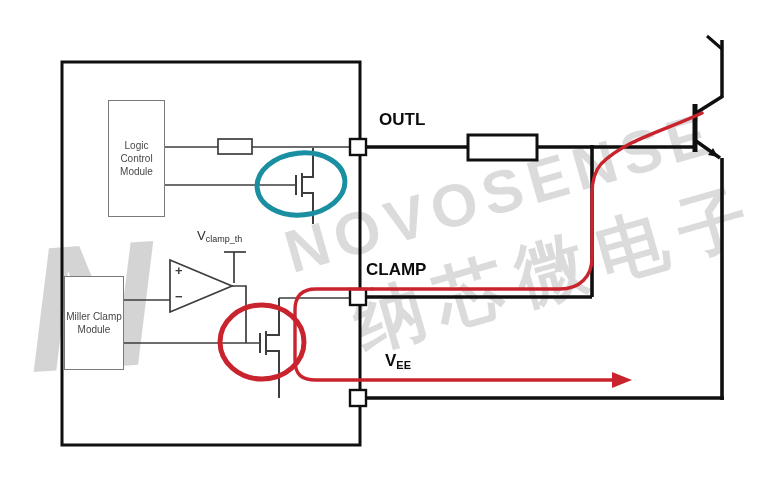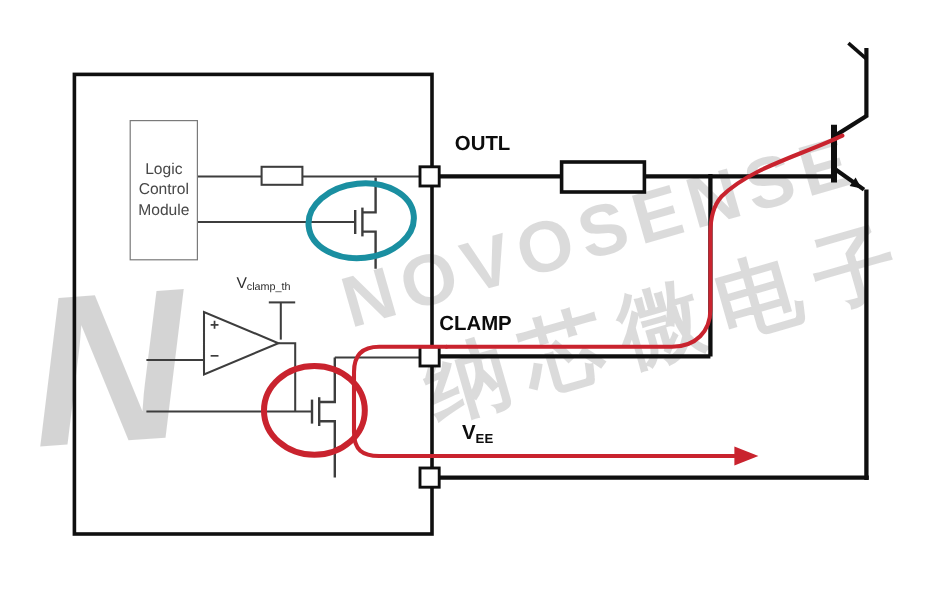--- a/index.html
+++ b/index.html
@@ -10,21 +10,21 @@
   
   .wm{position:absolute;z-index:1;color:rgba(0,0,0,0.14);font-weight:bold;white-space:nowrap;pointer-events:none;}
   .wm-brand{left:278px;top:158px;font-size:60px;letter-spacing:7px;transform:rotate(-16deg);}
   .wm-cn{left:348px;top:222px;font-size:70px;letter-spacing:14px;transform:rotate(-16deg);}
   .wm-logo{left:26px;top:218px;font-size:178px;font-style:italic;color:rgba(0,0,0,0.17);transform:rotate(-4deg);line-height:1;}
   
   .wires{position:absolute;left:0;top:0;z-index:2;}
   
   .module-box{
     position:absolute;z-index:3;background:#ffffff;border:1.5px solid #7a7a7a;color:#474747;
-    font-size:13px;line-height:1.3;display:flex;align-items:center;justify-content:center;text-align:center;
+    font-size:10px;line-height:1.3;display:flex;align-items:center;justify-content:center;text-align:center;
   }
   .box-logic{left:108px;top:100px;width:55px;height:115px;}
   .box-miller{left:64px;top:276px;width:58px;height:92px;}
   .pin-label{position:absolute;z-index:3;font-weight:bold;font-size:17px;color:#0c0c0c;white-space:nowrap;}
   .lbl-outl{left:379px;top:110px;}
   .lbl-clamp{left:366px;top:260px;text-align:center;}
   .lbl-vee{left:371px;top:351px;margin-left:14px;}
   .sub{font-size:11px;vertical-align:-3px;font-weight:bold;}
   .vth{position:absolute;z-index:3;left:197px;top:228px;font-size:13px;color:#2e2e2e;font-weight:normal;}
   .vth .sub2{font-size:9px;vertical-align:-2px;margin-top:40px;}
@@ -106,20 +106,23 @@
     <g fill="none" stroke="#c9232e" stroke-width="3.4" stroke-linecap="round" stroke-linejoin="round">
       <path d="M 702 113 C 666 130, 625 140, 601 164 C 594 172, 592 182, 592 194 L 592 258 C 592 276, 580 289, 560 289 L 372 289" stroke="#c9232e"></path>
       <path d="M 372 289 L 316 289 C 300 289, 295 298, 295 310 L 295 360 C 295 375, 302 380, 316 380 L 612 380" stroke="#c9232e"></path>
     </g>
     <polygon points="612,372 632,380 612,388" fill="#c9232e"></polygon>
   </svg>
 
   <div class="module-box box-logic">
     <span>Logic Control Module</span>
   </div>
+  <div class="module-box box-miller">
+    <span>Miller Clamp Module</span>
+  </div>
 
   <div class="cmp-sign cmp-plus">+</div>
   <div class="cmp-sign cmp-minus">−</div>
 
   <div class="vth"><span>V</span><span class="sub2">clamp_th</span></div>
 
   <div class="pin-label lbl-outl">OUTL</div>
   <div class="pin-label lbl-clamp">CLAMP</div>
   <div class="pin-label lbl-vee"><span>V</span><span class="sub">EE</span></div>
 

